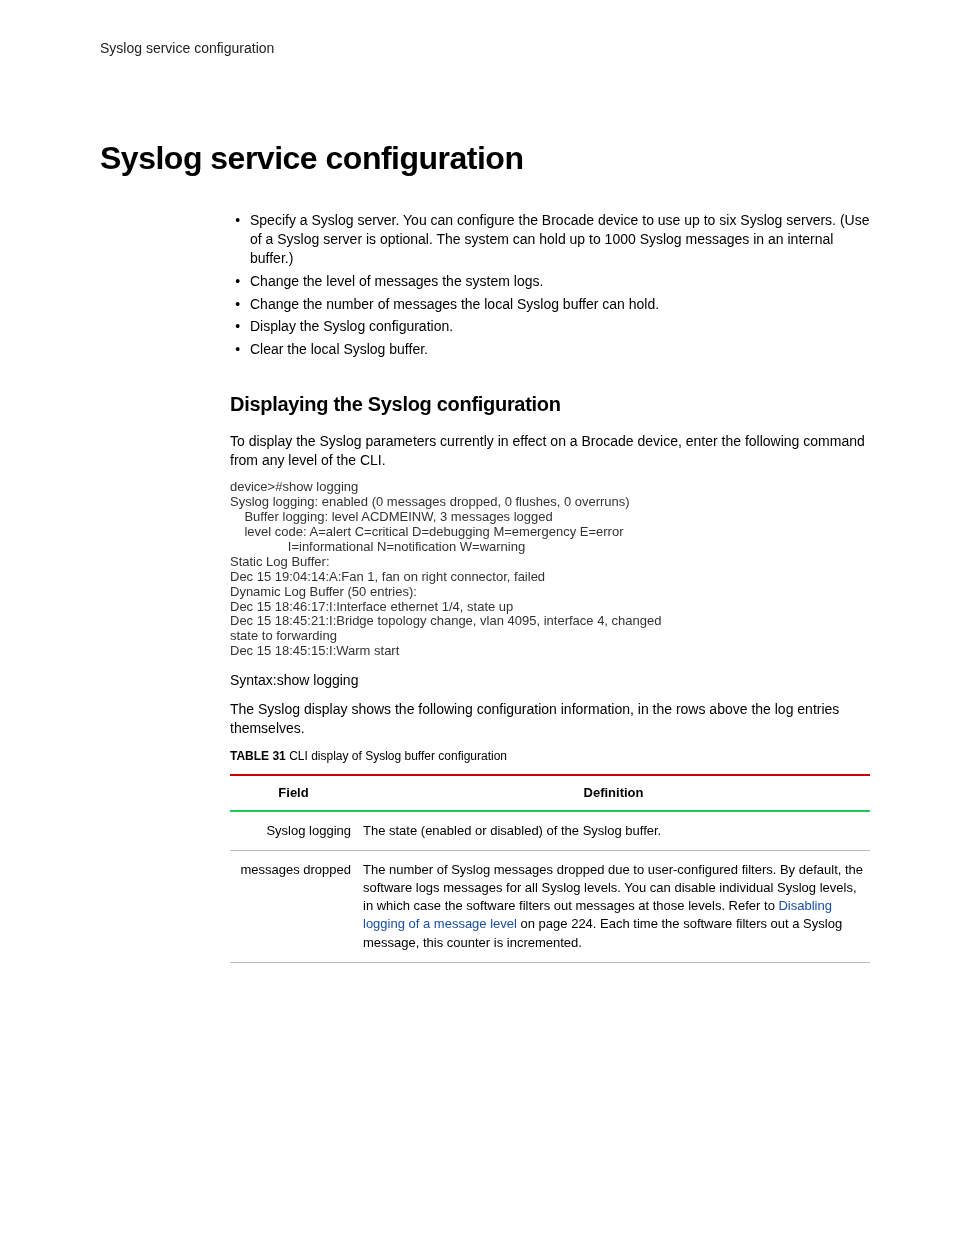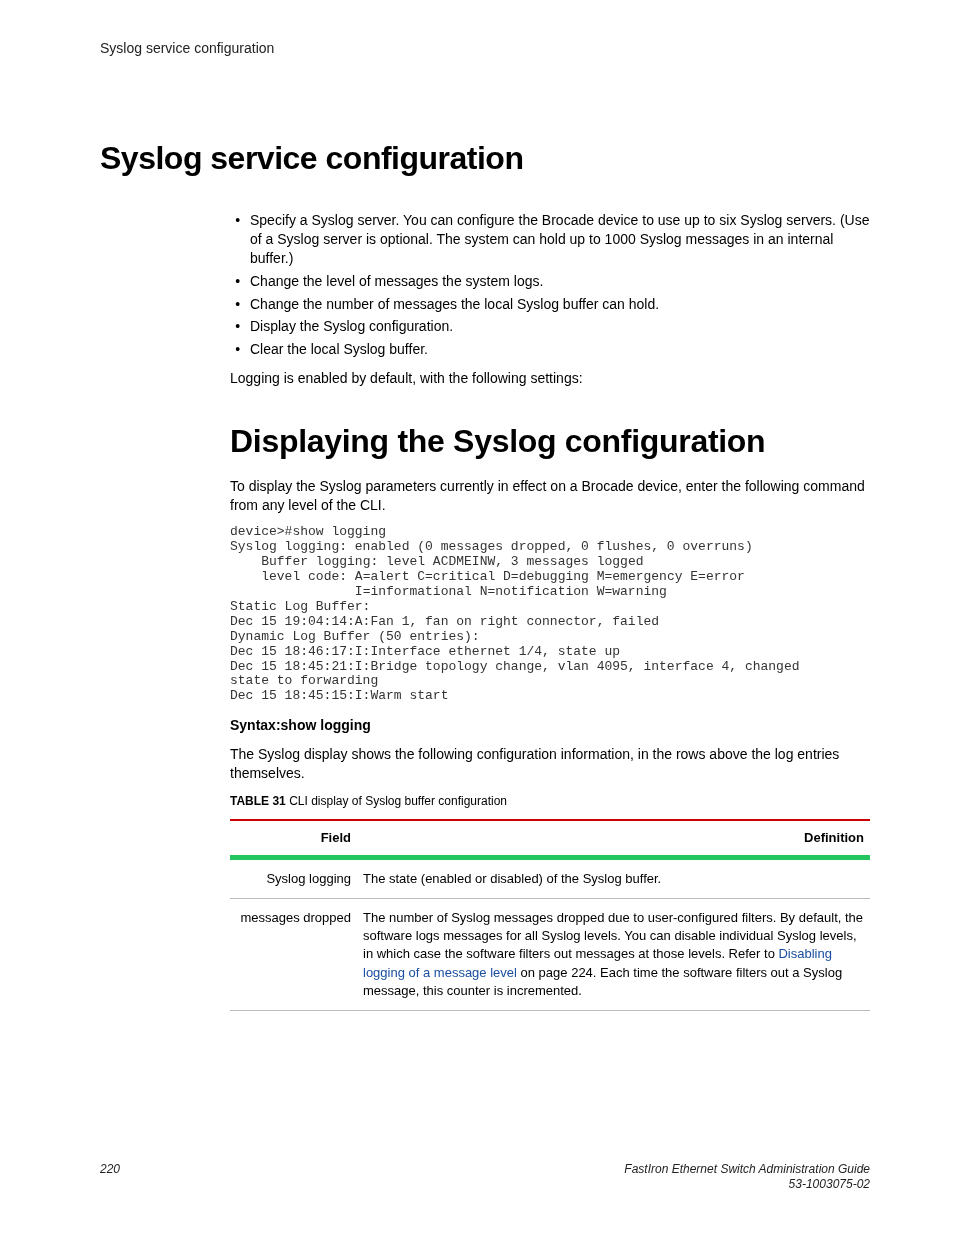--- a/index.html
+++ b/index.html
@@ -53,47 +53,47 @@
   }
   ul.bullets li {
     margin: 0 0 4px 0;
     padding-left: 2px;
   }
   ul.bullets li::marker { content: "•  "; }
   h2.section-title {
     font-family: "Arial Narrow", Arial, sans-serif;
     font-stretch: condensed;
     font-weight: bold;
-    font-size: 32px;
+    font-size: 20px;
     margin: 32px 0 14px 0;
     letter-spacing: -0.3px;
   }
   pre.code {
-    font-family: Liberation Mono, monospace;
+    font-family: Liberation Sans, sans-serif;
     font-size: 13px;
     line-height: 1.15;
     white-space: pre-wrap;
     margin: 10px 0 12px 0;
     color: #333;
   }
   .syntax-line { font-size: 14px; margin: 6px 0 10px 0; }
-  .syntax-line b { font-weight: bold; }
+  .syntax-line b { font-weight: normal; }
   .table-caption { font-size: 12px; margin: 22px 0 8px 0; }
   .table-caption b { font-weight: bold; }
   table.cli-table {
     width: 640px;
     border-collapse: collapse;
     font-size: 13px;
   }
   table.cli-table thead tr { border-top: 2px solid #c00; }
   table.cli-table th {
-    text-align: right;
+    text-align: center;
     font-weight: bold;
     padding: 8px 6px;
-    border-bottom: 5px solid #22c55e;
+    border-bottom: 2px solid #22c55e;
     vertical-align: top;
   }
   table.cli-table td {
     padding: 10px 6px;
     border-bottom: 1px solid #bbb;
     vertical-align: top;
     line-height: 1.4;
   }
   table.cli-table td.field { width: 115px; white-space: nowrap; text-align: right; }
   .link { color: #1a4ea0; }
@@ -128,21 +128,20 @@
     <div class="body-block">
 
       <ul class="bullets">
         <li>Specify a Syslog server. You can configure the Brocade device to use up to six Syslog servers. (Use of a Syslog server is optional. The system can hold up to 1000 Syslog messages in an internal buffer.)</li>
         <li>Change the level of messages the system logs.</li>
         <li>Change the number of messages the local Syslog buffer can hold.</li>
         <li>Display the Syslog configuration.</li>
         <li>Clear the local Syslog buffer.</li>
       </ul>
 
-      <p>Logging is enabled by default, with the following settings:</p>
 
 
       <h2 class="section-title">Displaying the Syslog configuration</h2>
 
       <p>To display the Syslog parameters currently in effect on a Brocade device, enter the following command from any level of the CLI.</p>
 
       <pre class="code">device&gt;#show logging
 Syslog logging: enabled (0 messages dropped, 0 flushes, 0 overruns)
     Buffer logging: level ACDMEINW, 3 messages logged
     level code: A=alert C=critical D=debugging M=emergency E=error
@@ -181,20 +180,13 @@
             <td class="field">messages dropped</td>
             <td>
               <span>The number of Syslog messages dropped due to user-configured filters. By default, the software logs messages for all Syslog levels. You can disable individual Syslog levels, in which case the software filters out messages at those levels. Refer to </span><span class="link">Disabling logging of a message level</span><span> on page 224. Each time the software filters out a Syslog message, this counter is incremented.</span>
             </td>
           </tr>
         </tbody>
       </table>
     </div>
   </div>
 
-  <div class="footer">
-    <span class="pagenum">220</span>
-    <span class="doc">
-      <span>FastIron Ethernet Switch Administration Guide</span><br>
-      <span>53-1003075-02</span>
-    </span>
-  </div>
 </div>
 
 </body></html>

